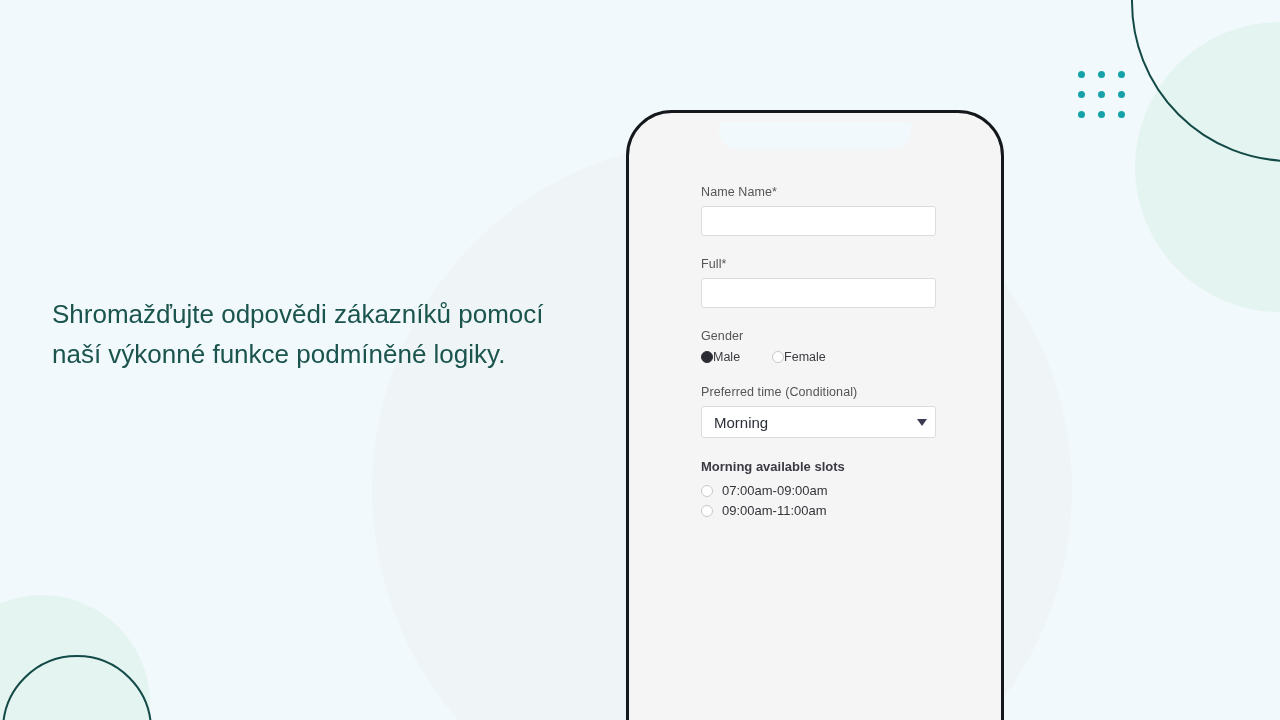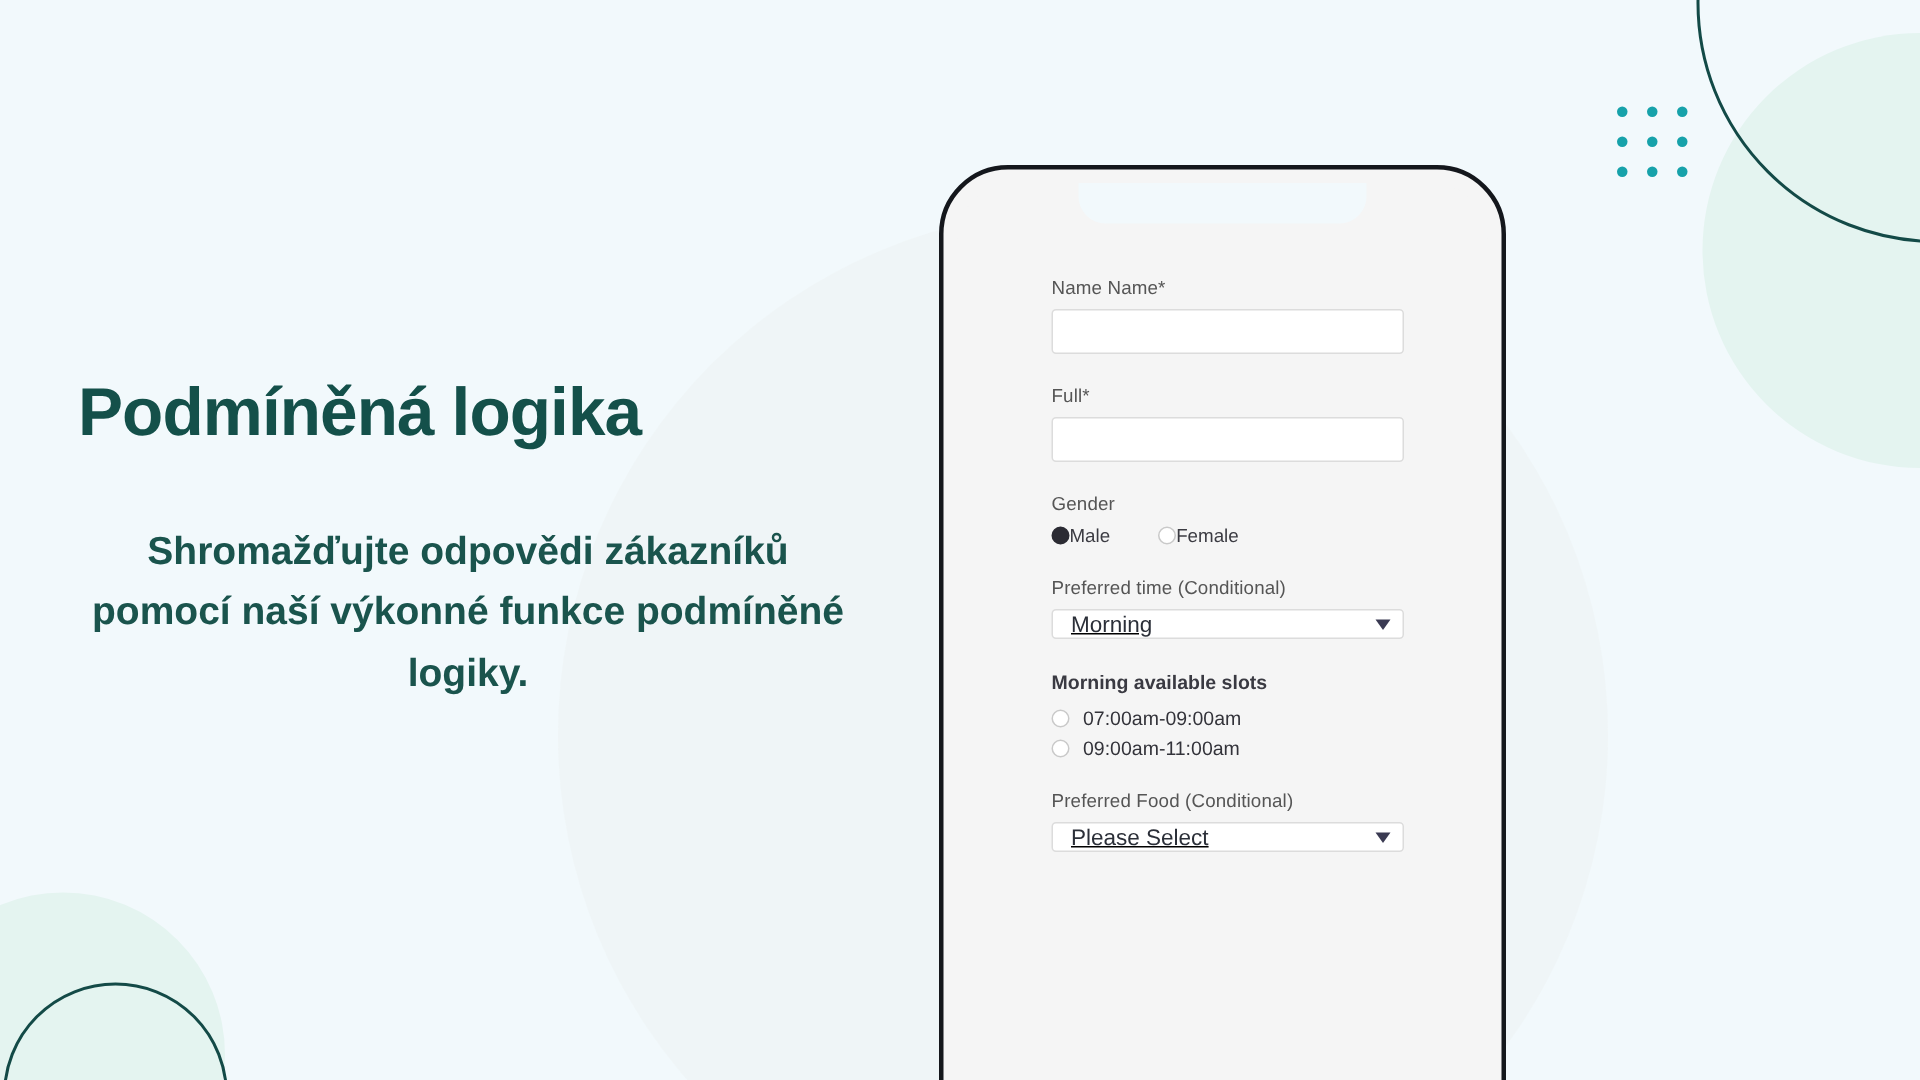--- a/index.html
+++ b/index.html
@@ -98,25 +98,24 @@
     margin: 0;
     font-size: 45px;
     font-weight: 700;
     letter-spacing: -0.6px;
     color: #14504a;
     line-height: 1.18;
   }
   .subcopy {
     margin: 46px 0 0 0;
     font-size: 26px;
-    font-weight: 700;
+    font-weight: 400;
     line-height: 1.55;
     color: #1a544d;
     max-width: 520px;
-    text-align: center;
   }
 
   
   .phone {
     position: absolute;
     left: 626px;
     top: 110px;
     width: 378px;
     height: 672px;
     border: 3px solid #14171c;
@@ -160,30 +159,29 @@
     letter-spacing: 0.1px;
   }
   .text-input {
     height: 30px;
     background: #ffffff;
     border: 1px solid #dcdcdc;
     border-radius: 3px;
     box-sizing: border-box;
   }
   .select-box {
-    height: 20px;
+    height: 32px;
     background: #ffffff;
     border: 1px solid #dcdcdc;
     border-radius: 3px;
     box-sizing: border-box;
     display: flex;
     align-items: center;
     justify-content: space-between;
     padding: 0 8px 0 12px;
-    text-decoration: underline;
   }
   .select-value {
     font-size: 15px;
     color: #2b2f38;
   }
   .caret {
     width: 0;
     height: 0;
     border-left: 5.5px solid transparent;
     border-right: 5.5px solid transparent;
@@ -250,21 +248,20 @@
       <i></i>
       <i></i>
       <i></i>
       <i></i>
       <i></i>
       <i></i>
   </div>
 </div>
 
 <div class="copy">
-  <h1 class="headline">Podmíněná logika</h1>
   <p class="subcopy">Shromažďujte odpovědi zákazníků pomocí naší výkonné funkce podmíněné logiky.</p>
 </div>
 
 <div class="phone">
   <div class="phone-screen">
     <div class="notch"></div>
 
     <div class="form">
 
       <div class="field">
@@ -307,23 +304,16 @@
             <span class="radio-dot"></span>
             <span class="slot-label">07:00am-09:00am</span>
           </div>
           <div class="radio-opt">
             <span class="radio-dot"></span>
             <span class="slot-label">09:00am-11:00am</span>
           </div>
         </div>
       </div>
 
-      <div class="field">
-        <div class="field-label">Preferred Food (Conditional)</div>
-        <div class="select-box">
-          <span class="select-value">Please Select</span>
-          <span class="caret"></span>
-        </div>
-      </div>
 
     </div>
   </div>
 </div>
 
 </body></html>

